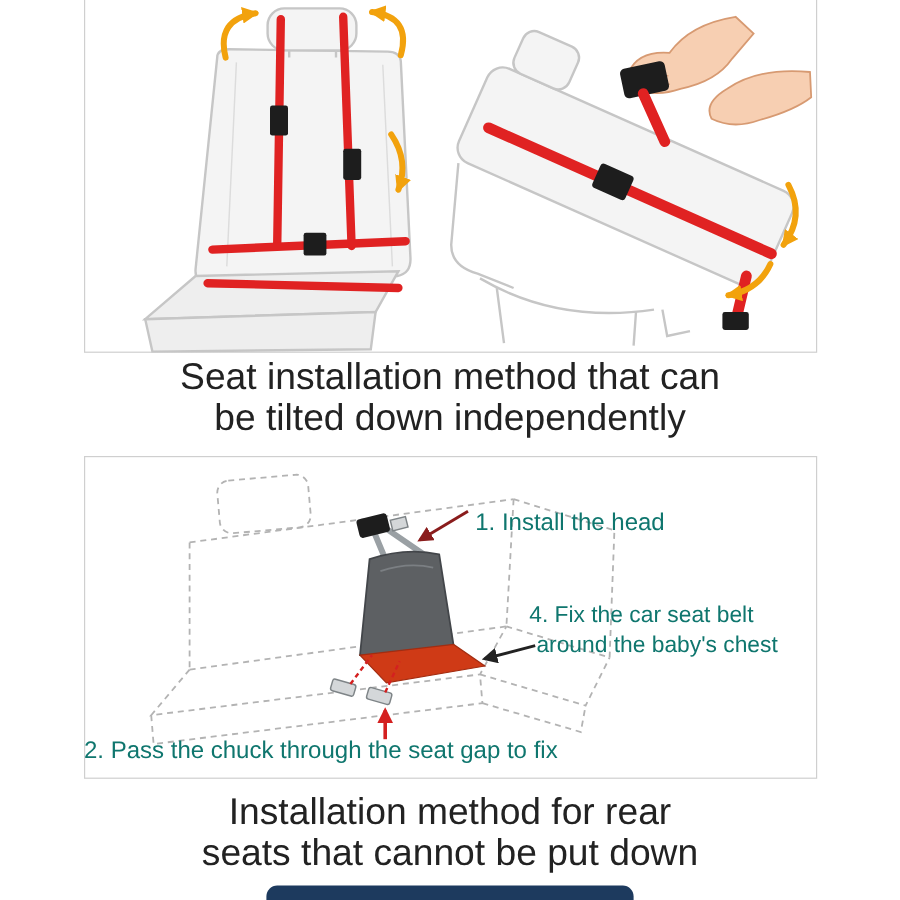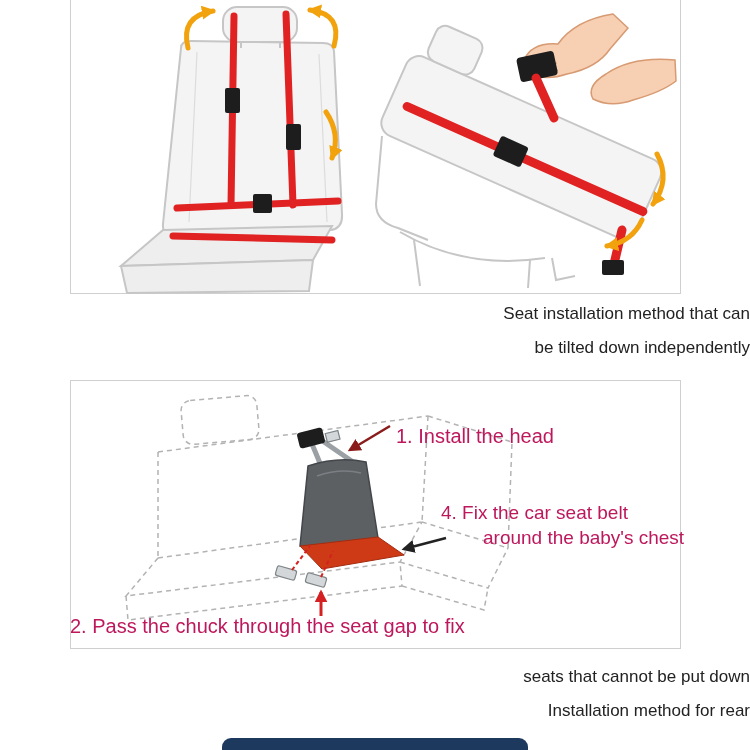--- a/index.html
+++ b/index.html
@@ -8,30 +8,30 @@
     background:#ffffff; font-family:"Liberation Sans", sans-serif;
   }
   .panel {
     position:absolute; left:70px; width:609px;
     border:1px solid var(--panel_border,#cfcfcf); background:#ffffff;
   }
   .panel1 { top:-8px; height:300px; }
   .panel2 { top:380px; height:267px; }
   .illus { position:absolute; }
   .caption {
-    position:absolute; left:0; width:750px; text-align:right;
-    font-size:17px; line-height:34px; color:var(--text_dark,#222222);
+    position:absolute; left:0; width:750px; text-align:center;
+    font-size:31px; line-height:34px; color:var(--text_dark,#222222);
   }
   .caption1 { top:297px; }
   .caption2 { top:660px; }
-  .ann { position:absolute; color:#be185d; }
+  .ann { position:absolute; color:#0f766e; }
   .ann1 { left:396px; top:424px; font-size:20px; line-height:24px; }
   .ann1 .l2 { padding-left:22px; }
   .ann3 { left:441px; top:500px; font-size:19px; line-height:25px; }
-  .ann3 .l2 { padding-left:6px;margin-left:36px; }
+  .ann3 .l2 { padding-left:6px; }
   .ann2 { left:70px; top:615px; width:560px; text-align:left; font-size:20px; }
   .bottom-bar {
     position:absolute; left:222px; top:738px; width:306px; height:22px;
     background:var(--navy_bar,#1d3a5e); border-radius:9px;
   }
   
   .fillseat  { fill:#f4f4f4; stroke:#c6c6c6; stroke-width:2; }
   .fillseat2 { fill:#eeeeee; stroke:#c6c6c6; stroke-width:2; }
   .ln   { fill:none; stroke:#c6c6c6; stroke-width:2; }
   .thin { fill:none; stroke:#dcdcdc; stroke-width:1.2; }
@@ -182,19 +182,19 @@
   <div class="ann ann1">
     <div class="l1">1. Install the head</div>
   </div>
   <div class="ann ann3">
     <div class="l1">4. Fix the car seat belt</div>
     <div class="l2">around the baby's chest</div>
   </div>
   <div class="ann ann2">2. Pass the chuck through the seat gap to fix</div>
 
   <div class="caption caption2">
+    <div>Installation method for rear</div>
     <div>seats that cannot be put down</div>
-    <div>Installation method for rear</div>
   </div>
 
   <div class="bottom-bar"></div>
 
 </div>
 
 </body></html>

